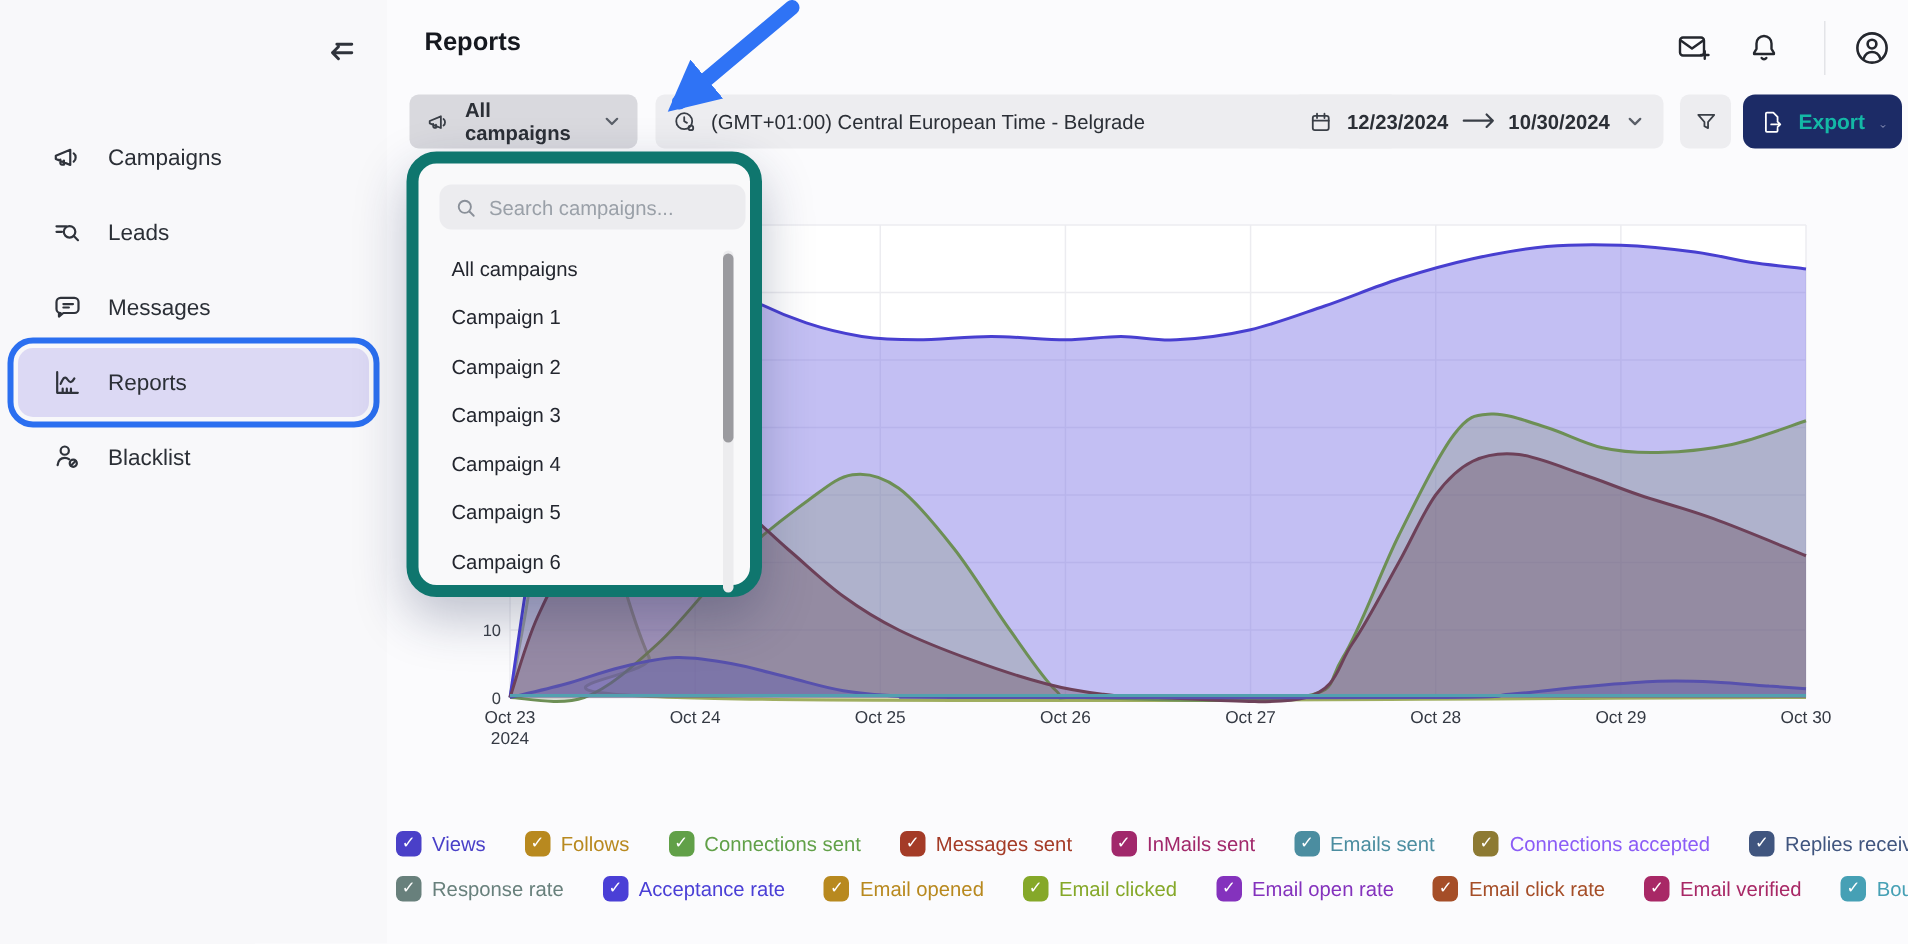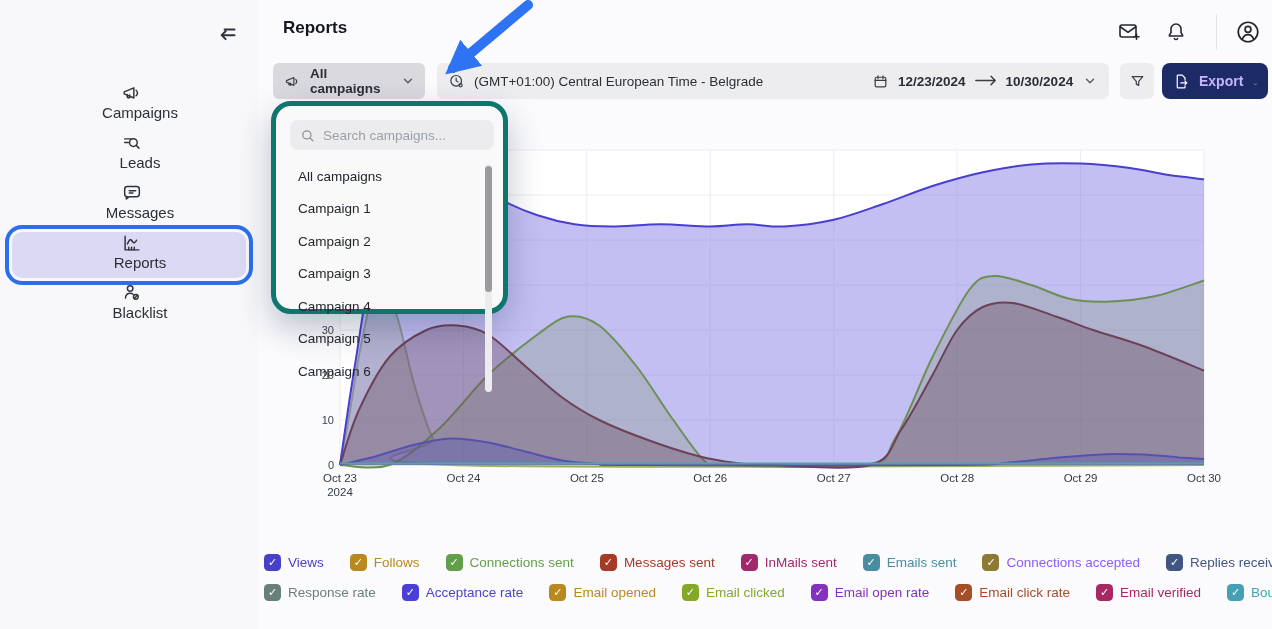--- a/index.html
+++ b/index.html
@@ -3,21 +3,21 @@
 <meta charset="utf-8">
 <style>
   * { margin:0; padding:0; box-sizing:border-box; }
   html,body { width:1272px; height:629px; overflow:hidden; }
   body { font-family:"Liberation Sans", sans-serif; background:#fbfbfd; color:#23262e; position:relative; }
 
   
   .sidebar { position:absolute; left:0; top:0; width:258px; height:629px; background:#f8f8fa; }
   .collapse-btn { position:absolute; left:210px; top:20px; width:28px; height:24px; color:#2f333b; cursor:pointer; }
   .nav { position:absolute; left:12px; top:82px; width:234px; }
-  .nav-item { display:flex; align-items:center; height:46px; margin-bottom:4px; padding-left:22px; border-radius:10px; color:#2b2f36; font-size:15px; cursor:pointer;flex-direction:column; }
+  .nav-item { display:flex; align-items:center; height:46px; margin-bottom:4px; padding-left:22px; border-radius:10px; color:#2b2f36; font-size:15px; cursor:pointer; }
   .nav-item .nicon { width:22px; height:22px; margin-right:16px; color:#2f333b; flex:0 0 22px; }
   .nav-item.active { background:#dcd9f4; outline:4px solid #2b6ff0; outline-offset:3px; }
 
   
   .page-title { position:absolute; left:283px; top:18px; font-size:17px; font-weight:700; color:#15181f; }
   .top-icons { position:absolute; right:0; top:14px; height:36px; display:flex; align-items:center; }
   .ticon { width:24px; height:24px; color:#24272e; cursor:pointer; }
   .ticon.mail { position:absolute; right:131px; top:6px;}
   .ticon.bell { position:absolute; right:84px; top:6px;}
   .vdivider { position:absolute; right:55px; top:0px; width:1px; height:36px; background:#e3e4e8; }
@@ -27,36 +27,36 @@
   .chip { position:absolute; top:63px; height:36px; display:flex; align-items:center; background:#ededf0; border-radius:6px; font-size:13.5px; color:#2b2f36; cursor:pointer; }
   .chip .cicon { width:17px; height:17px; margin:0 9px 0 11px; color:#3a3f47; flex:0 0 17px;}
   .chip .chev { width:14px; height:14px; color:#5a5f68; margin:0 10px 0 10px; }
   #campaignBtn { left:273px; width:152px; background:#d9d9de; font-weight:600; }
   #tzBtn { left:437px; width:496px; }
   #tzBtn .chev { margin-left:auto; }
   #dateBtn { left:861px; width:248px; font-weight:600; }
   #dateBtn .arrow { width:24px; height:14px; color:#3a3f47; margin:0 8px; }
   #filterBtn { left:1120px; width:34px; justify-content:center; }
   #filterBtn .cicon { margin:0; }
-  #exportBtn { left:1162px; width:106px; background:#1c2b66; color:#c4b5fd; border-radius:8px; font-size:14px; font-weight:600; }
+  #exportBtn { left:1162px; width:106px; background:#1c2b66; color:#14b8a6; border-radius:8px; font-size:14px; font-weight:600; }
   #exportBtn .cicon { color:#fff; }
   #exportBtn .chev { color:#cfd4ea; }
 
   
   .chart-wrap { position:absolute; left:300px; top:130px; width:972px; height:375px; z-index:1; }
 
   
   .legend { position:absolute; left:264px; top:551px; width:990px; }
   .legend-row { display:flex; align-items:center; gap:26px; height:22px; margin-bottom:8px; }
   .legend-item { display:flex; align-items:center; cursor:pointer; white-space:nowrap; }
   .legend-check { width:17px; height:17px; border-radius:4.5px; display:flex; align-items:center; justify-content:center; color:#fff; font-size:11px; line-height:1; }
   .legend-label { margin-left:7px; font-size:13.5px; }
 
   
-  .dropdown { position:absolute; left:271px; top:101px; width:237px; height:213px; background:#f9f9fa; border:5px solid #0f766e; border-radius:20px; box-shadow:0 14px 34px rgba(30,40,80,.28); z-index:5; }
+  .dropdown { position:absolute; left:271px; top:101px; width:237px; height:297px; background:#f9f9fa; border:8px solid #0f766e; border-radius:20px; box-shadow:0 14px 34px rgba(30,40,80,.28); z-index:5; }
   .dd-search { position:absolute; left:14px; top:14px; width:204px; height:30px; background:#ececef; border-radius:8px; display:flex; align-items:center; }
   .dd-search .sicon { width:15px; height:15px; margin:0 8px 0 10px; color:#8a9099; flex:0 0 15px; }
   .dd-search input { border:none; outline:none; background:transparent; font-family:"Liberation Sans",sans-serif; font-size:13.5px; color:#2b2f36; width:160px; }
   .dd-search input::placeholder { color:#9aa0a8; }
   .dd-list { position:absolute; left:0; top:54px; width:100%; }
   .dd-item { height:32.5px; display:flex; align-items:center; padding-left:22px; font-size:13.5px; color:#23262e; cursor:pointer; }
   .dd-scroll-track { position:absolute; right:11px; top:58px; width:7px; height:228px; background:#ececee; border-radius:4px; }
   .dd-scroll-thumb { position:absolute; right:11px; top:60px; width:7px; height:126px; background:#9b9b9f; border-radius:4px; cursor:grab; }
 
   

